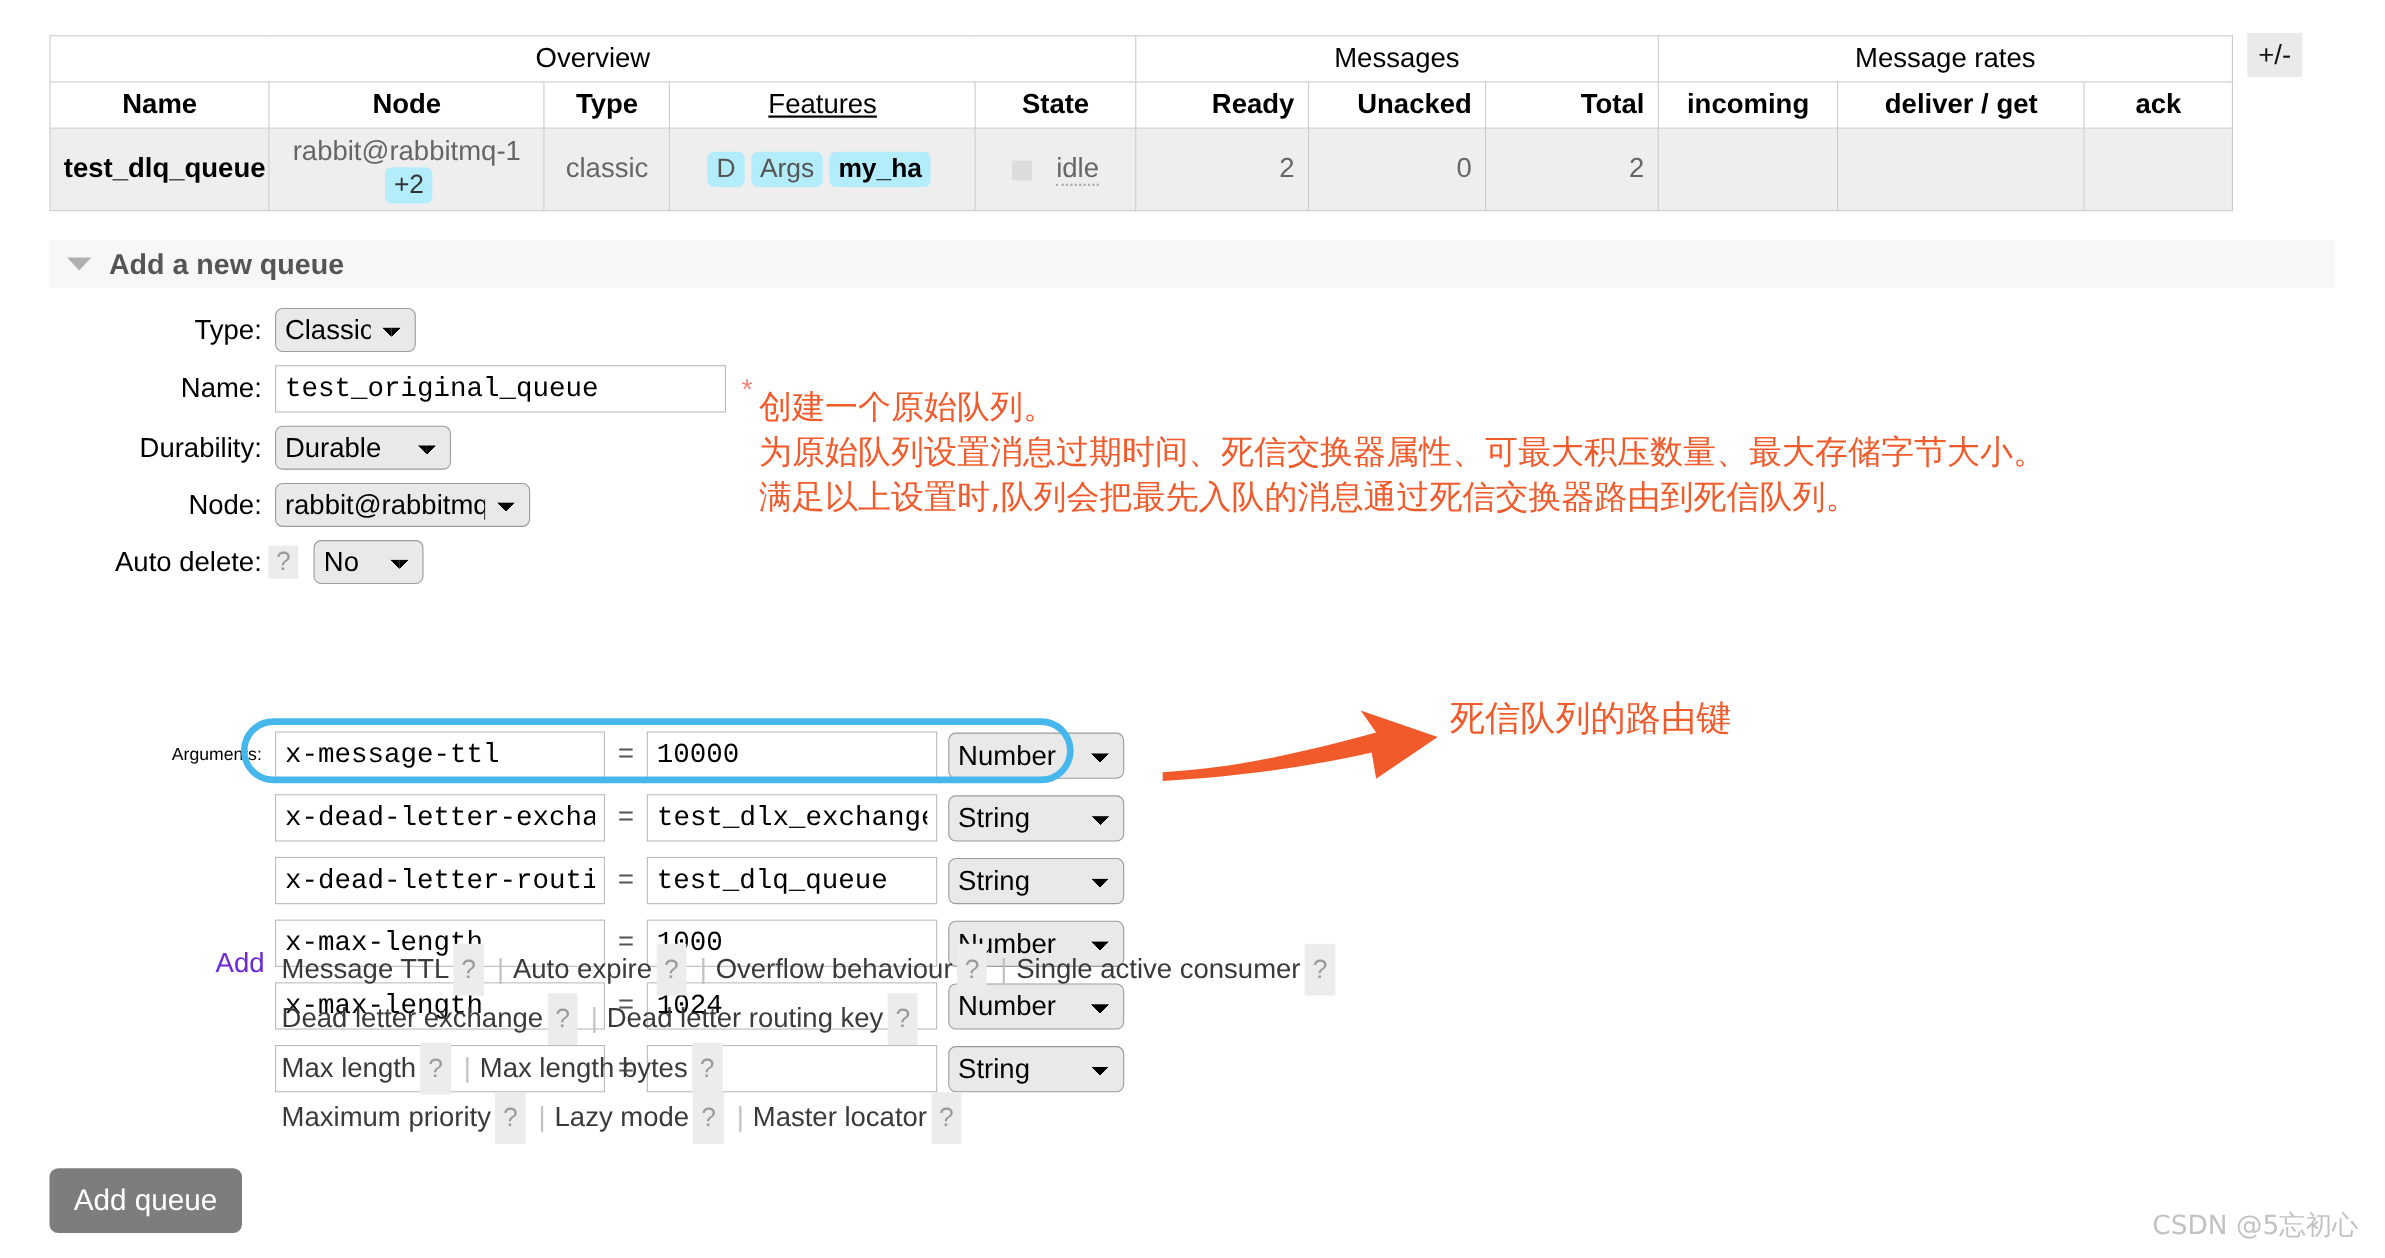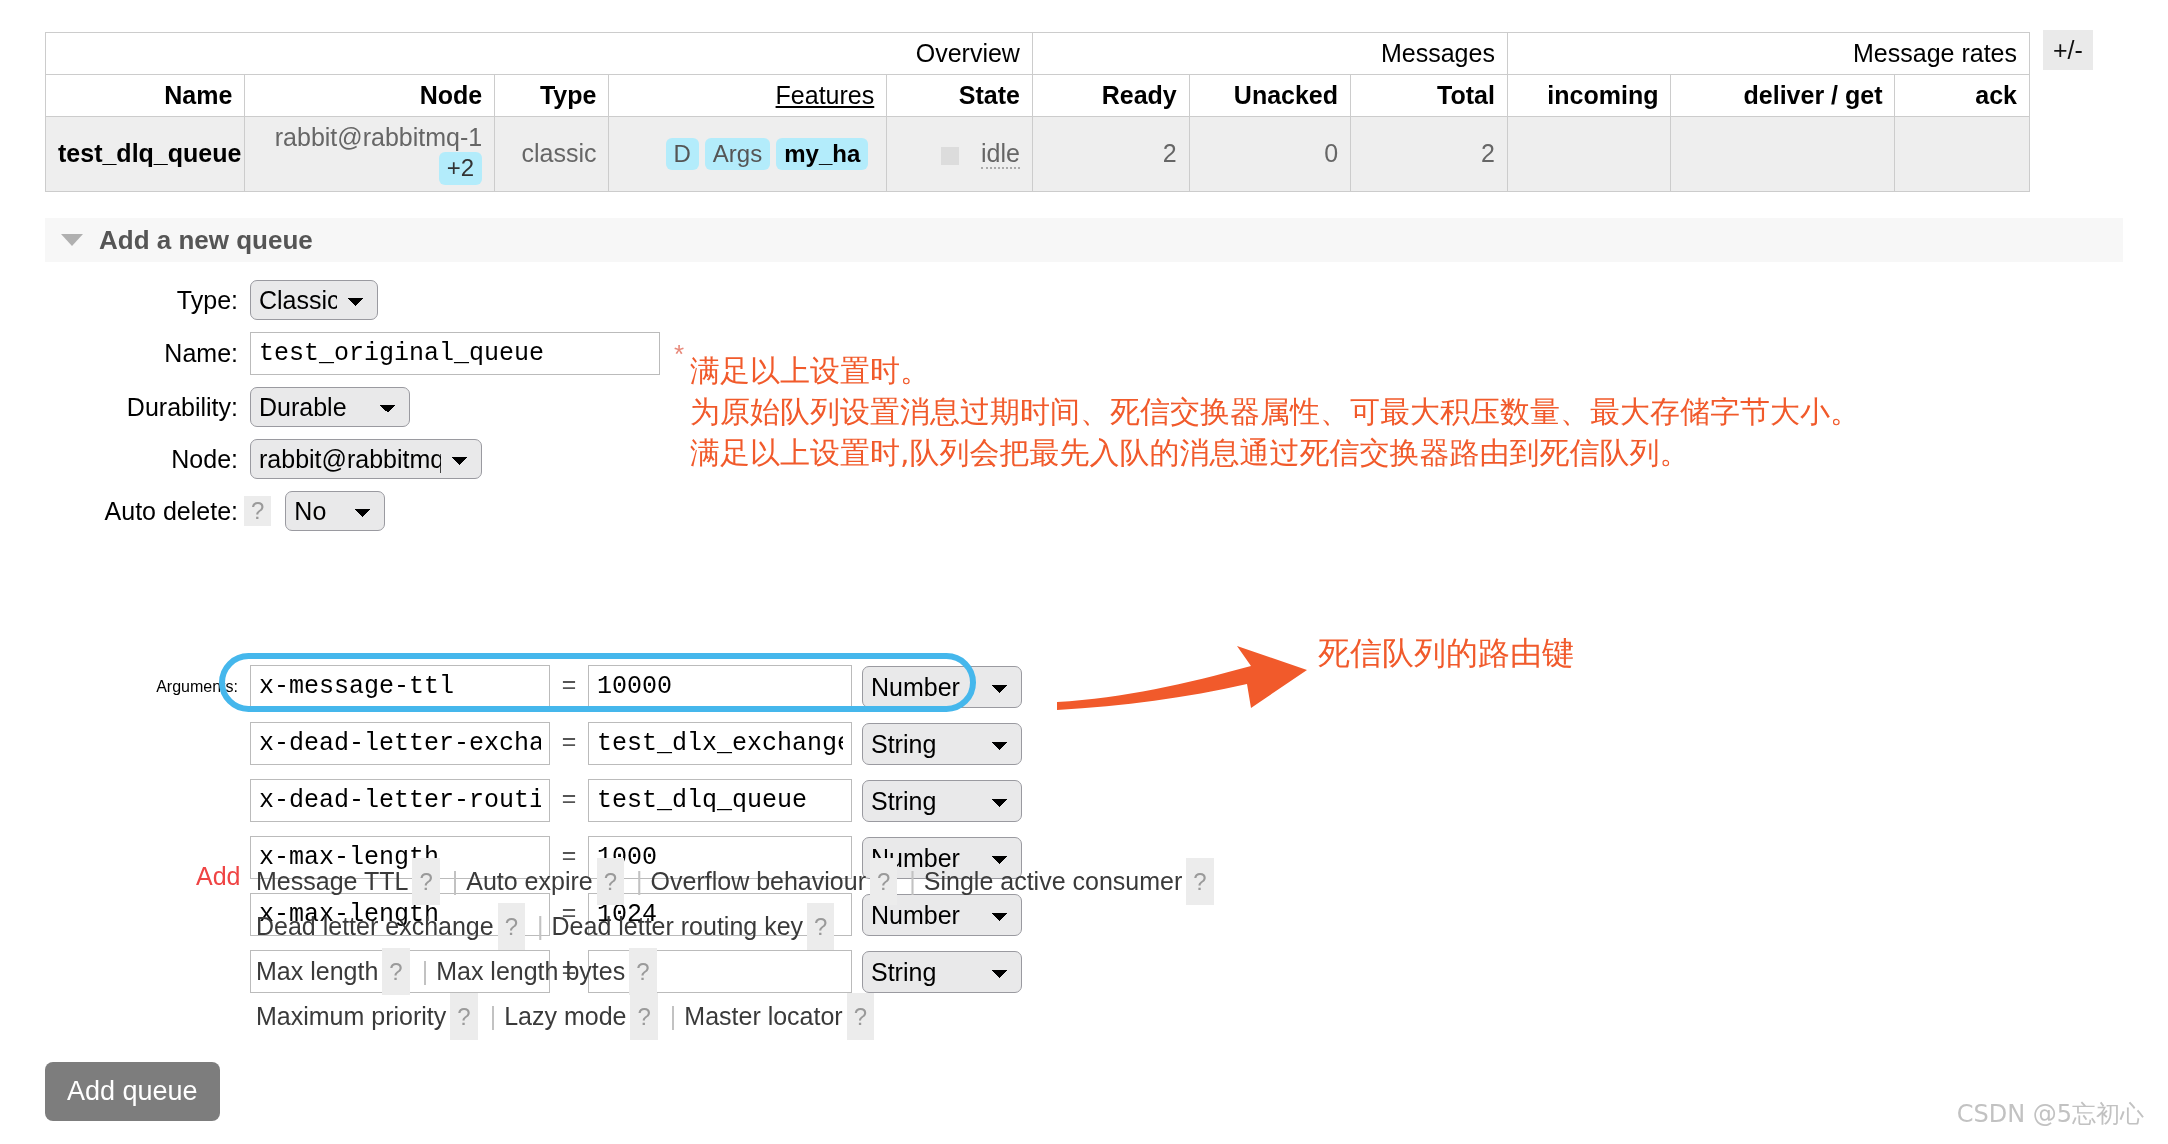--- a/index.html
+++ b/index.html
@@ -26,21 +26,21 @@
   }
   table.overview {
     border-collapse: collapse;
     width: 100%;
     table-layout: fixed;
   }
   table.overview th,
   table.overview td {
     border: 1px solid #ccc;
     padding: 6px 12px;
-    text-align: right;
+    text-align: center;
     font-weight: normal;
     font-size: 25px;
     vertical-align: middle;
     height: 38px;
     box-sizing: border-box;
   }
   table.overview tr.group-row th {
     background: #fff;
     font-weight: normal;
     font-size: 25px;
@@ -272,21 +272,21 @@
   .presets {
     position: absolute;
     left: 196px;
     top: 858px;
     font-size: 25px;
   }
   .presets .addword {
     position: absolute;
     left: 0;
     top: 4px;
-    color: #ef4444;
+    color: #6d28d9;
     font-size: 25px;
   }
   .preset-lines { margin-left: 60px; }
   .preset-line {
     height: 45px;
     line-height: 45px;
     white-space: nowrap;
   }
   .plink {
     font-weight: normal;
@@ -510,21 +510,21 @@
     </div>
     <div class="preset-line">
       <span class="plink">Maximum priority</span><span class="qmark">?</span><span class="sep">|</span><span class="plink">Lazy mode</span><span class="qmark">?</span><span class="sep">|</span><span class="plink">Master locator</span><span class="qmark">?</span>
     </div>
   </div>
 </div>
 
 <button class="addqueue">Add queue</button>
 
 <div class="anno anno-block">
-  <div>满足以上设置时。</div>
+  <div>创建一个原始队列。</div>
   <div>为原始队列设置消息过期时间、死信交换器属性、可最大积压数量、最大存储字节大小。</div>
   <div>满足以上设置时,队列会把最先入队的消息通过死信交换器路由到死信队列。</div>
 </div>
 
 <svg class="arrow-svg" width="260" height="80" viewBox="0 0 260 80">
   <path d="M2 62 C 70 58, 130 44, 196 26 L 182 6 L 252 30 L 196 68 L 192 44 C 130 58, 70 66, 2 70 Z" fill="#f15a2b"></path>
 </svg>
 
 <div class="anno anno-arrowtext">死信队列的路由键</div>
 

